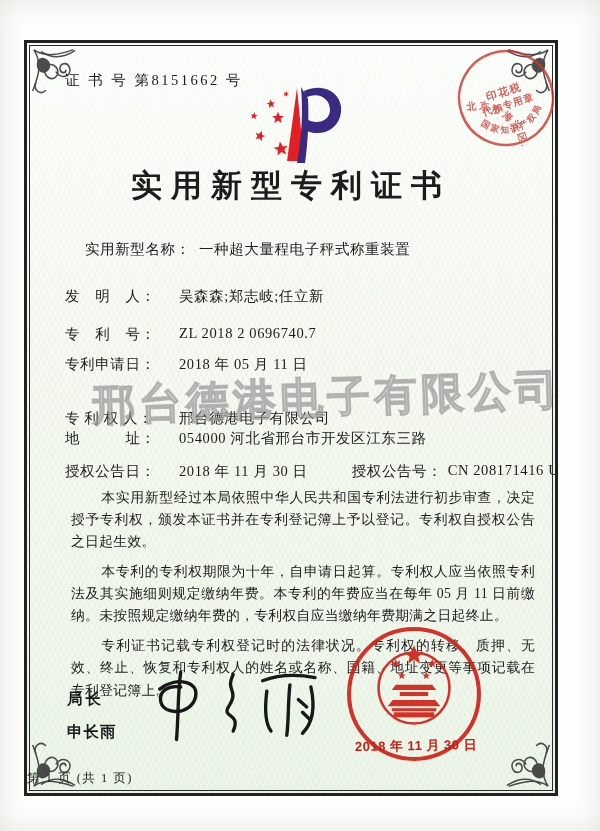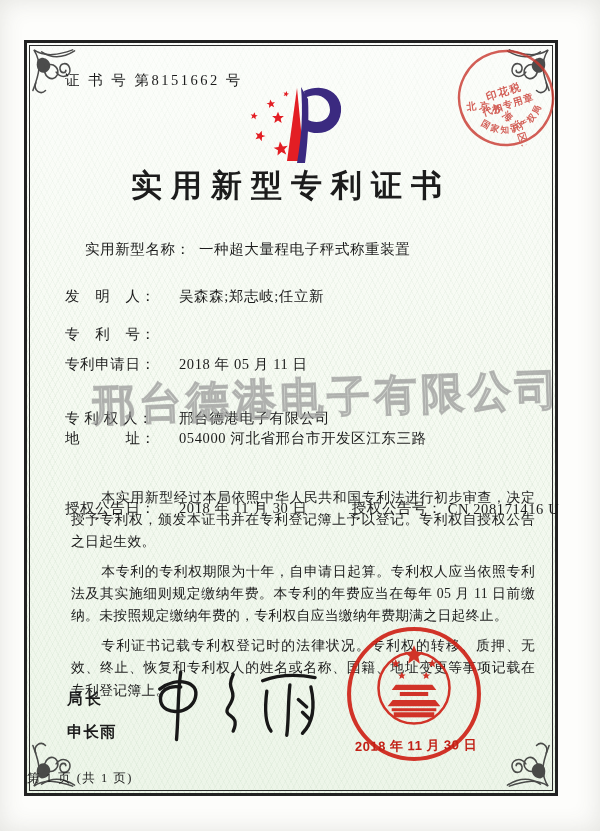--- a/index.html
+++ b/index.html
@@ -39,22 +39,22 @@
   .tax-stamp{position:absolute;left:428px;top:4px;width:102px;height:102px;opacity:.8;transform:rotate(-18deg);}
 
   .row{position:absolute;left:38px;display:flex;font-size:14.5px;letter-spacing:.6px;white-space:nowrap;}
   .row .lab{width:114px;flex:none;}
   .row.r1{top:197px;margin-left:20px;}
   .row.r2{top:244px;}
   .row.r3{top:282px;}
   .row.r4{top:312px;}
   .row.r5{top:366px;}
   .row.r6{top:386px;}
-  .row.r7{top:419px;margin-top:37px;}
-  .row .pair2{display:flex;margin-left:44px;align-items:flex-end;}
+  .row.r7{top:419px;}
+  .row .pair2{display:flex;margin-left:44px;}
   .row .pair2 .lab{width:96px;}
 
   .watermark{
     position:absolute;left:58px;top:326px;width:484px;text-align:center;white-space:nowrap;
     font-family:"Liberation Sans","DejaVu Sans",sans-serif;font-weight:700;
     font-size:43px;letter-spacing:4px;
     color:rgba(172,172,172,.40);
     -webkit-text-stroke:1.1px rgba(135,135,135,.5);
     transform:rotate(-2deg);pointer-events:none;
   }
@@ -146,20 +146,21 @@
     <div class="row r1">
       <span class="lab">实用新型名称：</span>
       <span class="val">一种超大量程电子秤式称重装置</span>
     </div>
     <div class="row r2">
       <span class="lab">发　明　人：</span>
       <span class="val">吴森森;郑志岐;任立新</span>
     </div>
     <div class="row r3">
       <span class="lab">专　利　号：</span>
+      <span class="val">ZL 2018 2 0696740.7</span>
     </div>
     <div class="row r4">
       <span class="lab">专利申请日：</span>
       <span class="val">2018 年 05 月 11 日</span>
     </div>
     <div class="row r5">
       <span class="lab">专 利 权 人：</span>
       <span class="val">邢台德港电子有限公司</span>
     </div>
     <div class="row r6">

